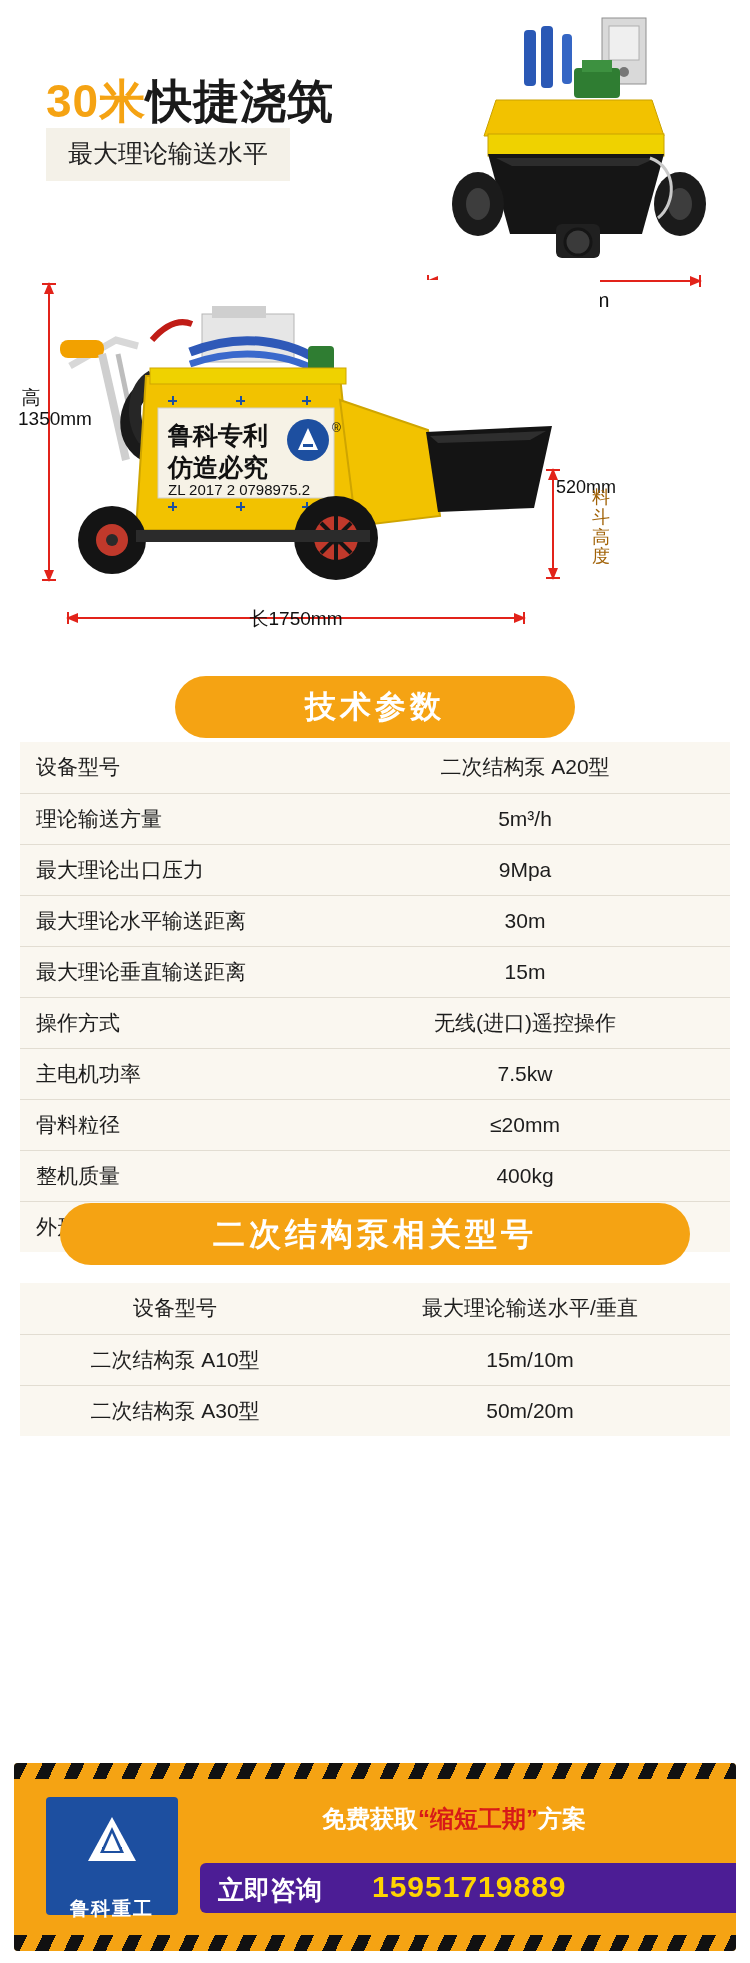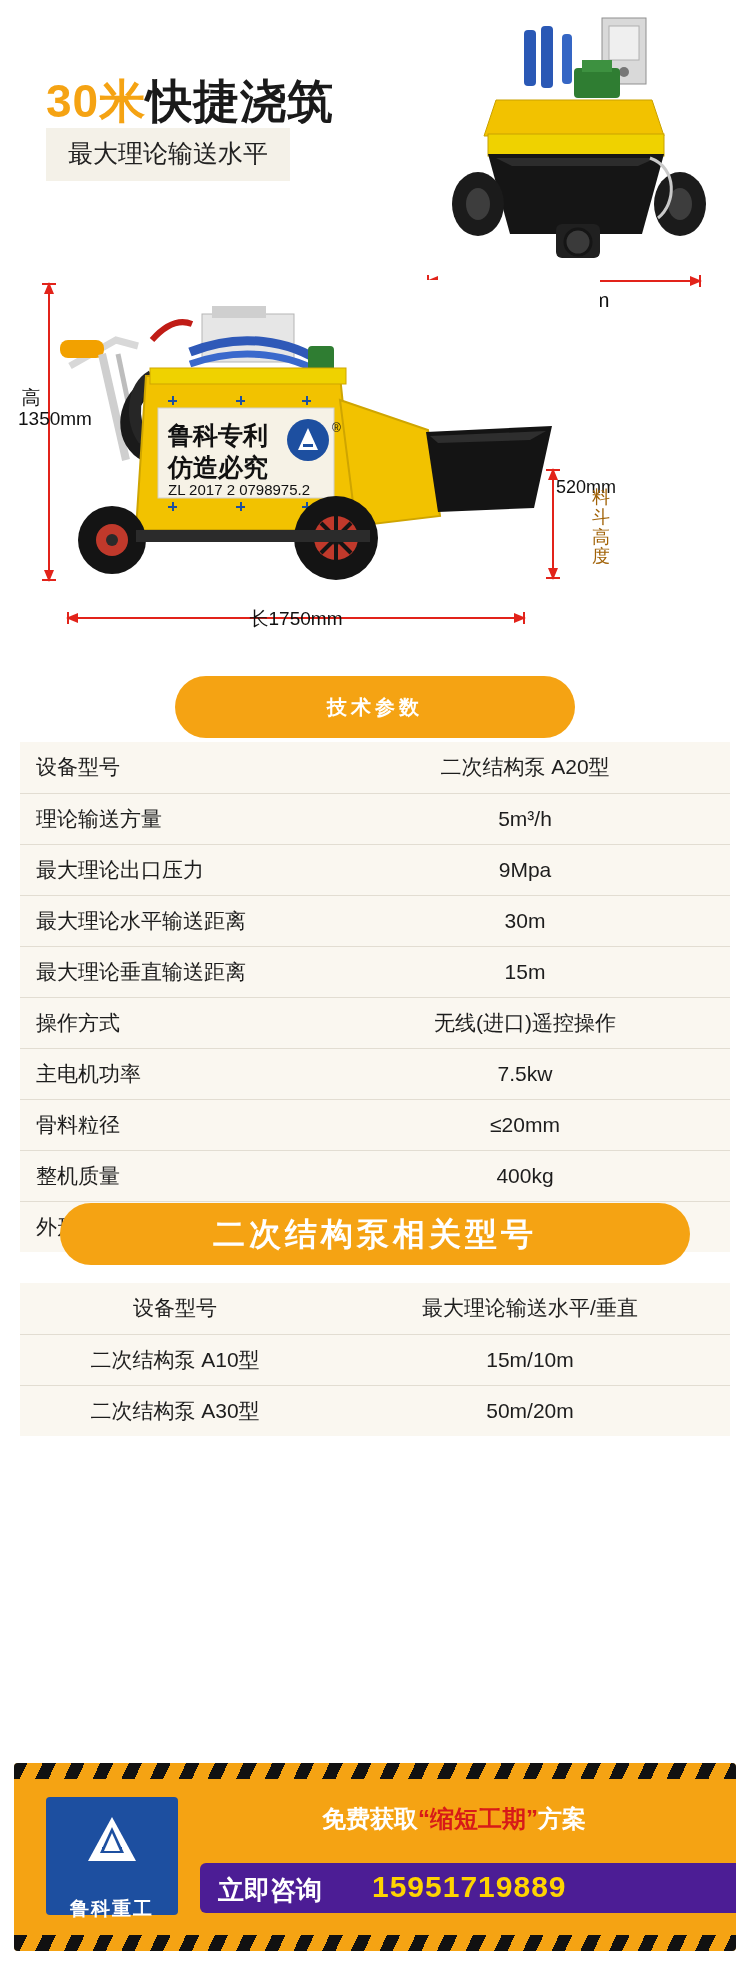--- a/index.html
+++ b/index.html
@@ -119,21 +119,21 @@
     position: absolute; left: 0; top: 0; width: 460px;
     text-align: center; font-size: 19px; color: #111;
   }
 
   
   .banner {
     position: absolute;
     background: #f5a313;
     border-radius: 34px;
     color: #fff;
-    font-size: 20px;
+    font-size: 31px;
     font-weight: bold;
     letter-spacing: 4px;
     text-align: center;
     line-height: 62px;
     height: 62px;
   }
   .banner-1 { left: 175px; top: 676px; width: 400px; }
   .banner-2 { left: 60px; top: 1203px; width: 630px; font-size: 32px; }
 
   

